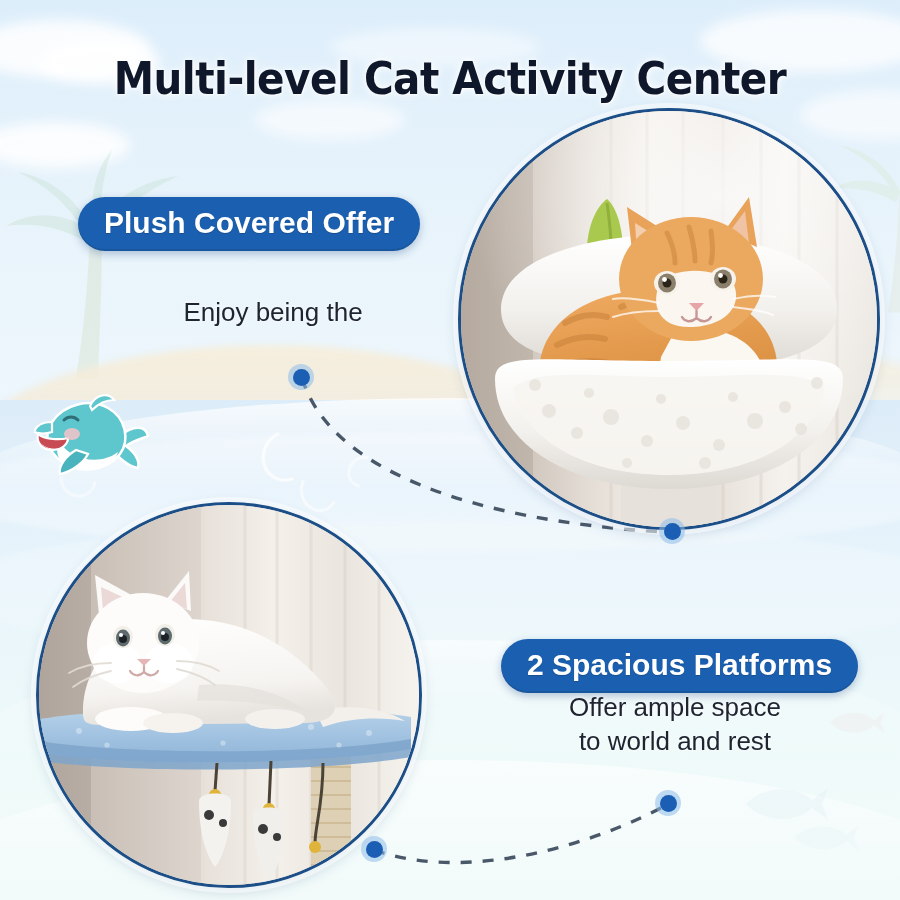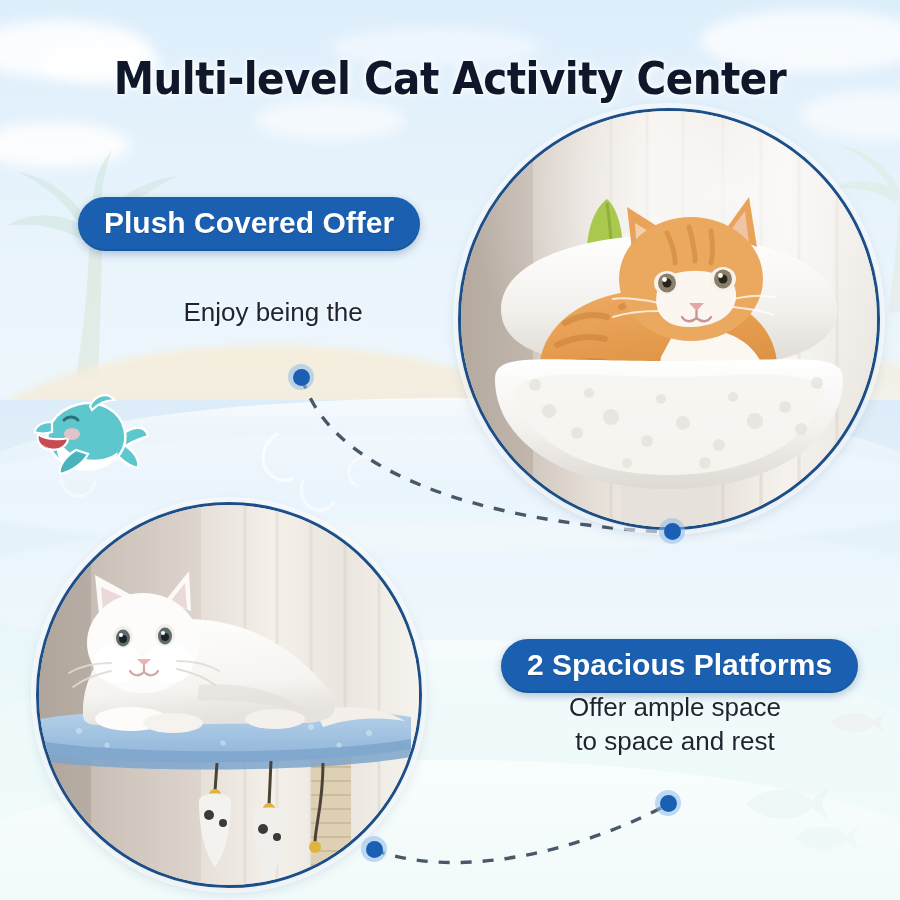--- a/index.html
+++ b/index.html
@@ -466,21 +466,21 @@
   <h1 class="title">Multi-level Cat Activity Center</h1>
 
   <div class="pill" style="left:78px;top:197px;">Plush Covered Offer</div>
   <div class="caption" style="left:78px;top:260px;width:390px;margin-top:36px;">
     <div>Enjoy being the</div>
   </div>
 
   <div class="pill" style="left:501px;top:639px;">2 Spacious Platforms</div>
   <div class="caption" style="left:485px;top:691px;width:380px;">
     <div>Offer ample space</div>
-    <div>to space and rest</div>
+    <div>to world and rest</div>
   </div>
 
   <div class="dot" style="left:288px;top:364px;">
     <i></i>
   </div>
   <div class="dot" style="left:659px;top:518px;">
     <i></i>
   </div>
   <div class="dot" style="left:361px;top:836px;">
     <i></i>

